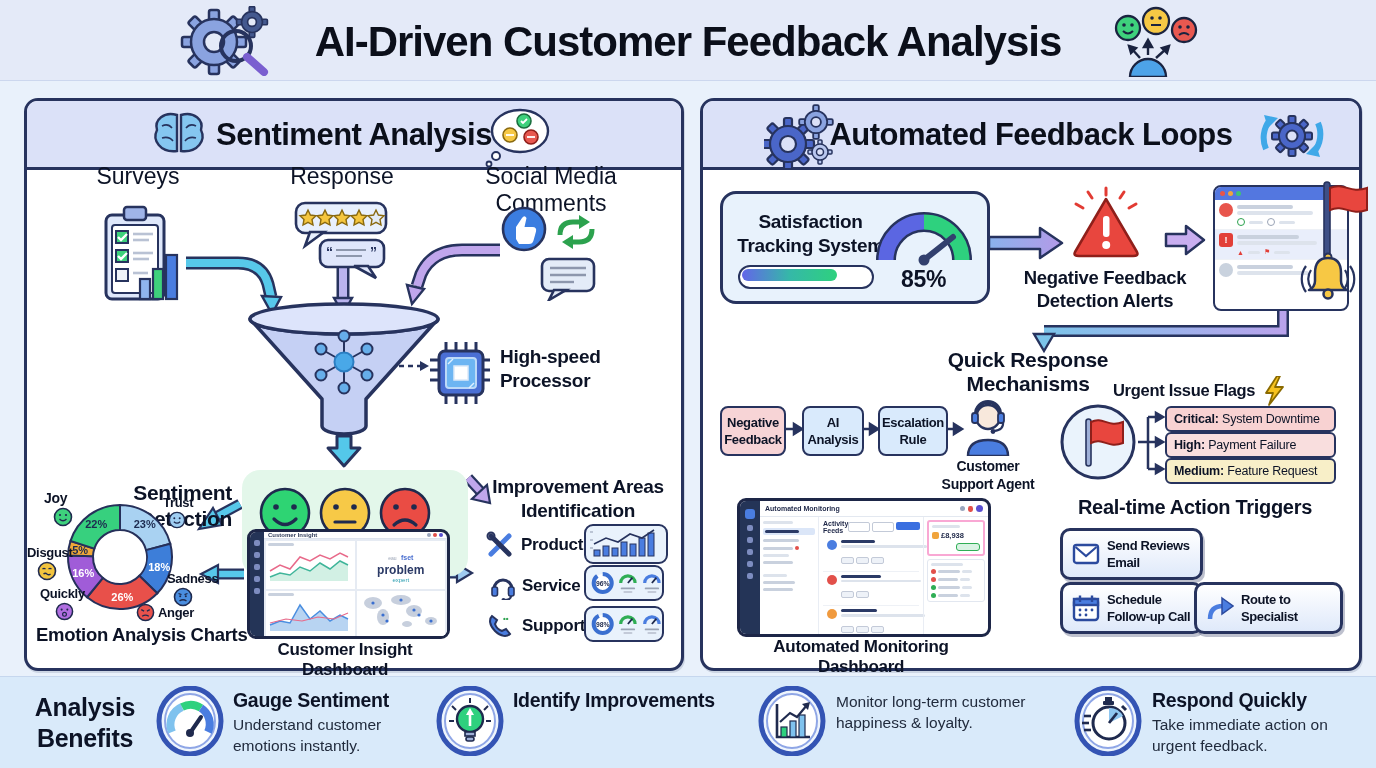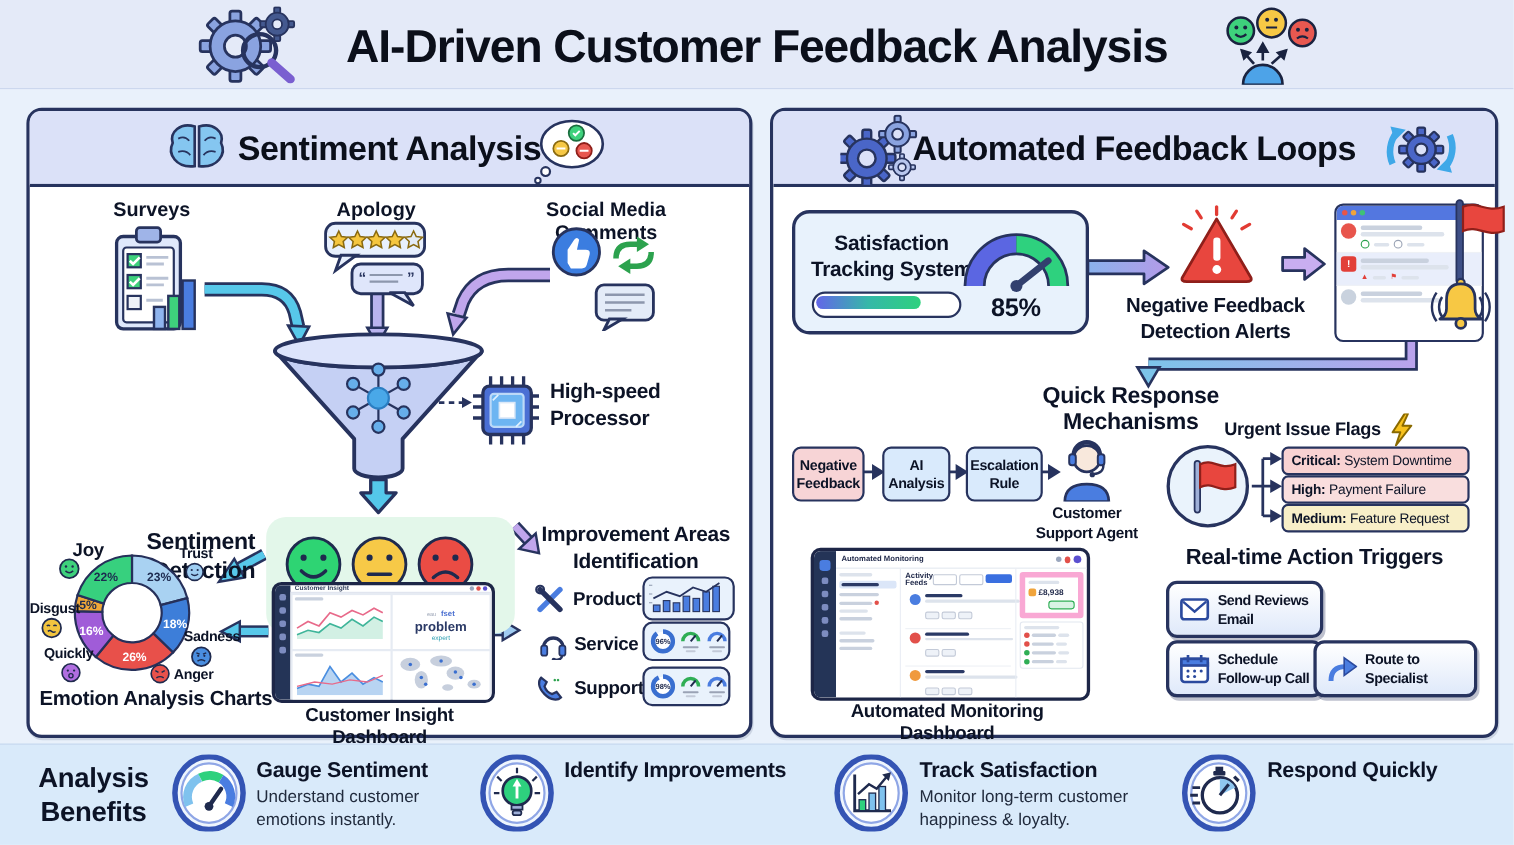--- a/index.html
+++ b/index.html
@@ -9,21 +9,21 @@
   .ctr{text-align:center;}
   .ttl{font-weight:800;letter-spacing:-0.3px;}
   
   .band-top{left:0;top:0;width:1376px;height:80px;background:#e4eaf8;border-bottom:1px solid #ccd7ee;}
   .band-bot{left:0;top:676px;width:1376px;height:92px;background:#d9eafa;border-top:1px solid #c6d7ee;}
   .main-title{left:0;top:18px;width:1376px;font-size:42px;font-weight:800;letter-spacing:-1px;text-align:center;color:#0b0f1a;}
   
   .panel{background:#fff;border:3px solid #27335e;border-radius:14px;box-shadow:1px 2px 0 rgba(39,51,94,.15);}
   .panel-head{position:absolute;left:0;top:0;right:0;height:66px;background:#dbe1f8;border-bottom:3px solid #27335e;border-radius:10px 10px 0 0;}
   .panel-title{position:absolute;top:16px;width:100%;text-align:center;font-size:31px;font-weight:700;letter-spacing:-0.5px;color:#0b0f1a;}
-  .src-lbl{top:180px;font-size:18px;font-weight:700;text-align:center;}
+  .src-lbl{top:163px;font-size:23px;font-weight:400;text-align:center;}
   .two{line-height:1.25;}
   
   .sat-card{left:720px;top:191px;width:264px;height:107px;background:#e8f2fc;border:3px solid #27335e;border-radius:16px;}
   .pill{position:absolute;left:15px;top:71px;width:132px;height:20px;border:2.5px solid #27335e;border-radius:12px;background:#fff;}
   .pill-fill{position:absolute;left:2px;top:2px;height:12px;width:72%;border-radius:8px;background:linear-gradient(90deg,#6366e8,#35b8a8,#2ed17e);}
   .esc-box{border:2.5px solid #27335e;border-radius:8px;font-size:13px;font-weight:800;text-align:center;line-height:17px;display:flex;align-items:center;justify-content:center;letter-spacing:-0.3px;}
   .flag-box{border:2px solid #27335e;border-radius:6px;height:22px;line-height:22px;font-size:12.5px;padding-left:7px;letter-spacing:-0.2px;white-space:nowrap;}
   .flag-box b{font-weight:800;}
   .trig-btn{border:3px solid #27335e;border-radius:10px;background:linear-gradient(180deg,#ffffff,#dfe9fa);box-shadow:2px 3px 0 rgba(39,51,94,.3);display:flex;align-items:center;gap:7px;padding-left:9px;}
   .trig-txt{font-size:13px;font-weight:800;line-height:17px;letter-spacing:-0.4px;white-space:nowrap;}
@@ -267,21 +267,21 @@
 
     <g stroke="#27335e" stroke-width="2.5" fill="#27335e">
       <path d="M1138,442 H1148 M1148,417 V469 M1148,417 H1156 M1148,442 H1156 M1148,469 H1156" fill="none"></path>
       <polygon points="1156,413 1156,421 1163,417"></polygon>
       <polygon points="1156,438 1156,446 1163,442"></polygon>
       <polygon points="1156,465 1156,473 1163,469"></polygon>
     </g>
   </svg>
 
   <div class="abs src-lbl" style="left:78px;width:120px">Surveys</div>
-  <div class="abs src-lbl" style="left:282px;width:120px">Apology</div>
+  <div class="abs src-lbl" style="left:282px;width:120px">Response</div>
   <div class="abs src-lbl" style="left:451px;width:200px">Social Media Comments</div>
 
   <svg class="abs" style="left:98px;top:203px" width="88" height="102" viewBox="0 0 88 102">
     <rect x="8" y="12" width="58" height="84" rx="6" fill="#dfe8fb" stroke="#27335e" stroke-width="3"></rect>
     <rect x="26" y="4" width="22" height="13" rx="3" fill="#9fb4e8" stroke="#27335e" stroke-width="2.5"></rect>
     <rect x="14" y="22" width="46" height="68" rx="3" fill="#fff" stroke="#27335e" stroke-width="2"></rect>
     <g stroke="#27335e" stroke-width="2">
       <rect x="18" y="28" width="12" height="12" fill="#3ed17c"></rect>
         <rect x="18" y="47" width="12" height="12" fill="#3ed17c"></rect>
         <rect x="18" y="66" width="12" height="12" fill="#eef2f8"></rect>
@@ -429,21 +429,21 @@
       <text x="95.16944761542926" y="69.79584253483621" text-anchor="middle" font-size="11" font-weight="bold" fill="#ffffff">18%</text>
       <path d="M93.29085384746611,92.24075357007526 A52,52 0 0 1 23.083352401938768,96.2553637532323 L38.90866374716052,76.90182348725523 A27,27 0 0 0 75.36255872849202,74.81731435369292 Z" fill="#e8504a" stroke="#26305a" stroke-width="2"></path>
       <text x="58.31209683994212" y="99.93394870900849" text-anchor="middle" font-size="11" font-weight="bold" fill="#ffffff">26%</text>
       <path d="M23.083352401938768,96.2553637532323 A52,52 0 0 1 4.021205972934162,54.515085358727816 L29.011010793638892,55.22898662857021 A27,27 0 0 0 38.90866374716052,76.90182348725523 Z" fill="#a05cd8" stroke="#26305a" stroke-width="2"></path>
       <text x="19.159904188142015" y="76.3243080265764" text-anchor="middle" font-size="11" font-weight="bold" fill="#ffffff">16%</text>
       <path d="M4.021205972934162,54.515085358727816 A52,52 0 0 1 6.545061152652018,39.93111629250272 L30.321474060030855,47.65654115187641 A27,27 0 0 0 29.011010793638892,55.22898662857021 Z" fill="#f0a838" stroke="#26305a" stroke-width="2"></path>
       <text x="16.093169648168427" y="52.59385119837876" text-anchor="middle" font-size="11" font-weight="bold" fill="#1d2b50">5%</text>
       <path d="M6.545061152652018,39.93111629250272 A52,52 0 0 1 55.99999999999999,4 L55.99999999999999,29 A27,27 0 0 0 30.321474060030855,47.65654115187641 Z" fill="#37d07e" stroke="#26305a" stroke-width="2"></path>
       <text x="32.194697282154834" y="26.73481172781463" text-anchor="middle" font-size="11" font-weight="bold" fill="#1d2b50">22%</text>
     </svg>
-  <div class="abs ttl" style="left:66px;top:490px;font-size:17px">Joy</div>
+  <div class="abs ttl" style="left:44px;top:490px;font-size:14px">Joy</div>
   <svg class="abs" style="left:53px;top:507px" width="20" height="20" viewBox="0 0 20 20">
       <circle cx="10" cy="10" r="8.5" fill="#3ed17c" stroke="#1f2a4e" stroke-width="1.6"></circle>
       <circle cx="7" cy="8" r="1.1" fill="#1f2a4e"></circle>
       <circle cx="13" cy="8" r="1.1" fill="#1f2a4e"></circle>
       <path d="M6.5,12 Q10,15.5 13.5,12" stroke="#1f2a4e" stroke-width="1.4" fill="none"></path>
     </svg>
   <div class="abs ttl" style="left:163px;top:495px;font-size:13px">Trust</div>
   <svg class="abs" style="left:168px;top:511px" width="18" height="18" viewBox="0 0 20 20">
       <circle cx="10" cy="10" r="8.5" fill="#9fcef2" stroke="#1f2a4e" stroke-width="1.6"></circle>
       <circle cx="7" cy="8" r="1.1" fill="#1f2a4e"></circle>
@@ -813,21 +813,21 @@
               <span class="skel l" style="width:14px;height:2.5px"></span>
             </div>
           <div class="feed-item">
               <span class="av" style="width:10px;height:10px;background:#f09a3e"></span>
               <span style="flex:1"><span class="skel d" style="width:36px;height:3px;margin-bottom:2px"></span><span class="skel l" style="width:84px;height:2.5px;margin-bottom:2px"></span><span><i class="badge"></i><i class="badge"></i><i class="badge"></i></span></span>
               <span class="skel l" style="width:14px;height:2.5px"></span>
             </div>
 
         </div>
         <div style="width:58px;border-left:1px solid #e9edf4;padding:3px">
-          <div style="border:5px solid #f9a8d4;border-radius:3px;padding:3px;margin-bottom:3px">
+          <div style="border:2px solid #f9a8d4;border-radius:3px;padding:3px;margin-bottom:3px">
             <span class="skel l" style="width:28px;height:3px;margin-bottom:3px"></span>
             <div style="display:flex;align-items:center;gap:2px">
                 <i style="width:7px;height:7px;background:#f0a43c;border-radius:2px"></i>
                 <span style="font-size:7.5px;font-weight:bold;color:#1d2647">£8,938</span>
               </div>
             <i style="display:block;width:22px;height:6px;background:#d9f3e4;border:1px solid #2fae55;border-radius:3px;margin:3px 0 0 auto"></i>
           </div>
           <div style="border:1px solid #e2e7f0;border-radius:3px;padding:3px">
             <span class="skel l" style="width:32px;height:3px;margin-bottom:3px"></span>
             <div style="display:flex;gap:2px;align-items:center;margin-bottom:3px">
@@ -942,36 +942,36 @@
     <ellipse cx="34" cy="35" rx="31" ry="33" fill="#eef5fd" stroke="#3454b4" stroke-width="5"></ellipse>
     <ellipse cx="34" cy="35" rx="25" ry="27" fill="#fff" stroke="#8fa6e6" stroke-width="2"></ellipse>
     <polyline points="19,18 19,51 52,51" fill="none" stroke="#1f2a4e" stroke-width="2.6"></polyline>
     <rect x="23" y="41" width="6" height="10" fill="#2ed17e" stroke="#1f2a4e" stroke-width="1.2"></rect>
     <rect x="32" y="35" width="6" height="16" fill="#7fc2ee" stroke="#1f2a4e" stroke-width="1.2"></rect>
     <rect x="41" y="29" width="6" height="22" fill="#7fc2ee" stroke="#1f2a4e" stroke-width="1.2"></rect>
     <polyline points="22,36 32,27 39,31 49,19" fill="none" stroke="#1f2a4e" stroke-width="2.2"></polyline>
     <polygon points="44,18 52,16 50,24" fill="#1f2a4e"></polygon>
   </svg>
   <div class="abs" style="left:836px;top:689px">
-    <div class="ben-title">Track Satisfaction</div>
     <div class="ben-desc" style="width:210px">Monitor long-term customer happiness &amp; loyalty.</div>
   </div>
 
   <svg class="abs" style="left:1074px;top:686px" width="68" height="70" viewBox="0 0 68 70">
     <ellipse cx="34" cy="35" rx="31" ry="33" fill="#eef5fd" stroke="#3454b4" stroke-width="5"></ellipse>
     <ellipse cx="34" cy="35" rx="25" ry="27" fill="#fff" stroke="#8fa6e6" stroke-width="2"></ellipse>
     <rect x="31" y="11" width="7" height="5" fill="#1f2a4e"></rect>
       <rect x="29" y="15" width="11" height="4" rx="1" fill="#1f2a4e"></rect>
     <line x1="48" y1="20" x2="52" y2="24" stroke="#1f2a4e" stroke-width="3"></line>
     <circle cx="35" cy="37" r="16" fill="#fff" stroke="#1f2a4e" stroke-width="3"></circle>
     <path d="M35,37 L35,22 A15.5,15.5 0 0 1 49,30 Z" fill="#8fc6f0"></path>
     <line x1="35" y1="37" x2="43" y2="27" stroke="#1f2a4e" stroke-width="2.8"></line>
     <g stroke="#1f2a4e" stroke-width="2.6">
         <line x1="10" y1="30" x2="17" y2="30"></line>
         <line x1="8" y1="37" x2="15" y2="37"></line>
         <line x1="10" y1="44" x2="17" y2="44"></line>
       </g>
   </svg>
   <div class="abs" style="left:1152px;top:689px">
     <div class="ben-title">Respond Quickly</div>
+    <div class="ben-desc" style="width:200px">Take immediate action on urgent feedback.</div>
   </div>
 
 </div>
 
 </body></html>

